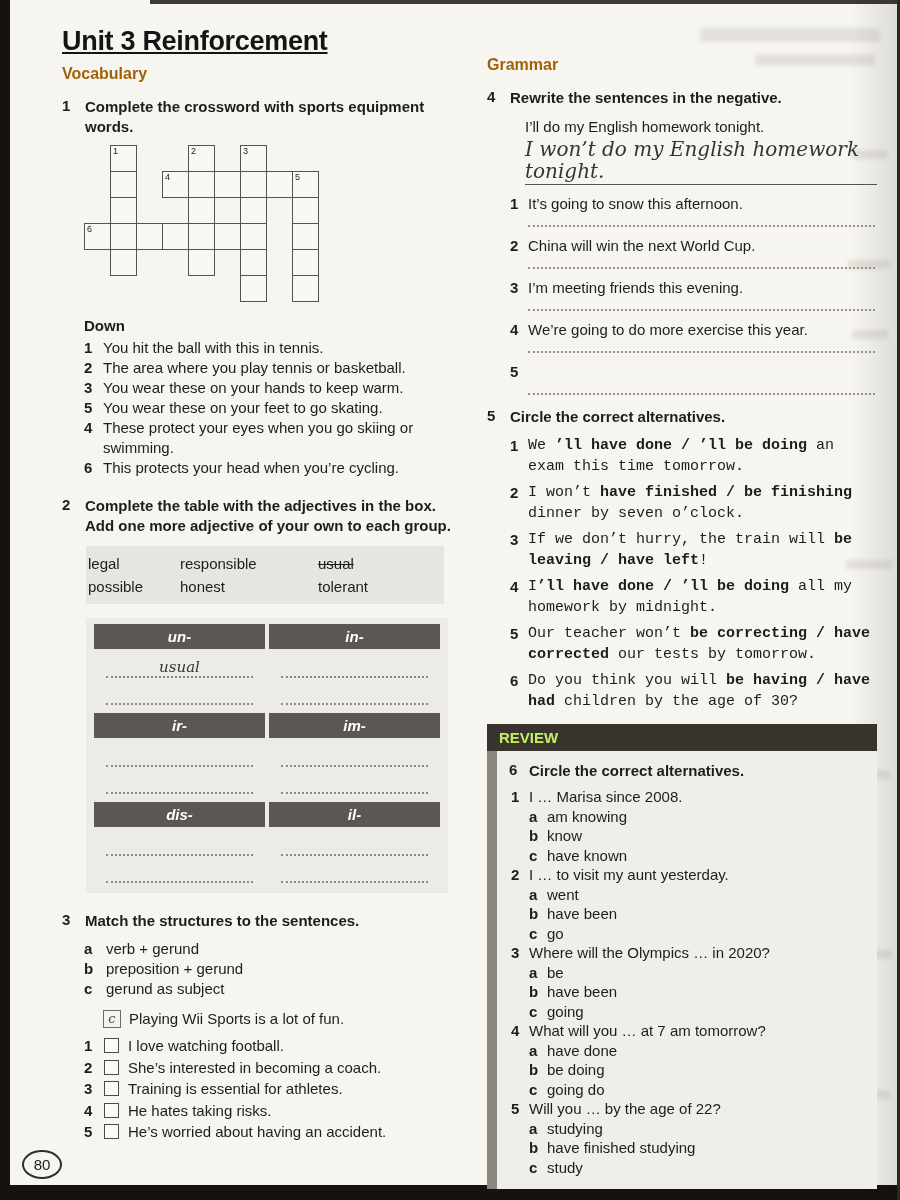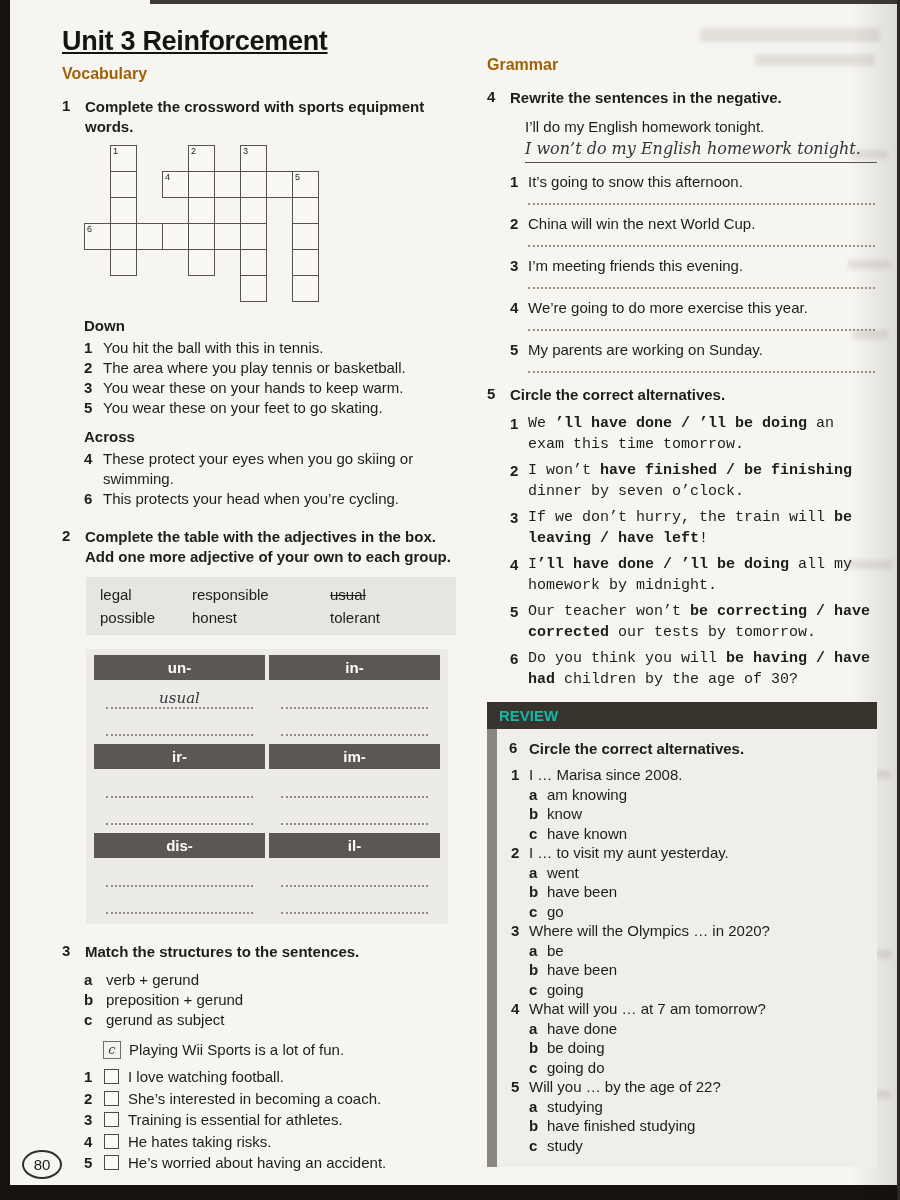--- a/index.html
+++ b/index.html
@@ -29,28 +29,28 @@
            box-sizing:border-box;background:#faf8f4;}
   .cw-num{position:absolute;top:0px;left:2px;font-size:9px;color:#222;}
 
   .clue-head{font-weight:bold;margin:10px 0 4px 22px;}
   .clue{display:flex;margin-left:22px;line-height:20px;}
   .clue-n{width:19px;font-weight:bold;flex:none;}
   .clue-t{flex:1;}
 
   
   .wordbox{margin:10px 0 14px 24px;width:356px;background:#e7e5e0;
-           padding:9px 0 9px 14px;display:grid;grid-template-columns:92px 138px auto;row-gap:6px;}
+           padding:9px 0 9px 2px;display:grid;grid-template-columns:92px 138px auto;row-gap:6px;}
   .struck{text-decoration:line-through;}
 
   
   .ptable{margin:4px 0 0 24px;width:346px;background:#edebe5;padding:4px 8px 10px 8px;}
   .p-head-row{display:flex;gap:4px;margin:8px 0 2px 0;}
   .p-head-row:first-child{margin-top:2px;}
-  .p-head{flex:1;background:#5b5853;color:#fff;font-weight:bold;
+  .p-head{flex:1;background:#5b5853;color:#fff;font-weight:bold;font-style:italic;
           text-align:center;padding:4px 0;}
   .p-row{display:flex;gap:4px;}
   .p-cell{flex:1;margin:0 12px;border-bottom:2px dotted #8f8b82;height:25px;
           display:flex;align-items:flex-end;justify-content:center;}
   .hand{font-family:"DejaVu Serif",serif;font-style:italic;color:#34343c;}
 
   
   .opt{display:flex;margin-left:22px;line-height:20px;}
   .opt-l{width:22px;font-weight:bold;flex:none;}
   .ex3-example{margin:9px 0 6px 41px;display:flex;align-items:center;gap:8px;line-height:21px;}
@@ -58,35 +58,35 @@
            align-items:center;justify-content:center;background:#f3f2ec;flex:none;}
   .ans-box .hand{font-size:13px;color:#3d4a3a;}
   .m-item{display:flex;margin-left:22px;line-height:21.5px;align-items:flex-start;}
   .m-n{width:20px;font-weight:bold;flex:none;}
   .m-cb{width:13px;height:13px;border:1.3px solid #4a4a46;background:#fbfaf6;
         flex:none;margin:3px 9px 0 0;}
 
   
   .g4-example{margin:2px 0 8px 38px;}
   .g4-prompt{line-height:21px;}
-  .g4-answer{font-size:16px;border-bottom:1.3px solid #56534d;padding:1px 0 2px 0;line-height:22px;}
+  .g4-answer{font-size:20px;border-bottom:1.3px solid #56534d;padding:1px 0 2px 0;line-height:22px;}
   .g4-item{margin-bottom:1px;}
   .g4-row{display:flex;line-height:21px;}
   .g4-n{width:18px;margin-left:23px;font-weight:bold;flex:none;}
   .dotline{height:10px;border-bottom:2px dotted #97927f;margin:1px 2px 8px 41px;}
 
   
   .g5-item{display:flex;margin-bottom:5px;line-height:21px;}
   .g5-n{width:18px;margin-left:23px;font-weight:bold;flex:none;}
   .g5-item p{margin:0;flex:1;font-family:Liberation Mono, monospace;}
   .b{font-weight:bold;}
 
   
   .review{margin-top:12px;}
-  .review-head{background:#38332d;color:#14b8a6;font-weight:bold;padding:5px 12px;}
+  .review-head{background:#38332d;color:#bef264;font-weight:bold;padding:5px 12px;}
   .review-body{background:#f0eee8;border-left:10px solid #8a877f;padding:6px 8px 12px 6px;}
   .review-body .ex-head{margin:4px 0 6px 0;}
   .review-body .ex-num{margin-left:6px;width:20px;}
   .g6-item{line-height:19.5px;}
   .g6-top{display:flex;}
   .g6-n{width:18px;margin-left:8px;font-weight:bold;flex:none;}
   .g6-choice{display:flex;margin-left:26px;}
   .g6-l{width:18px;font-weight:bold;flex:none;}
 
   .page-num{position:absolute;left:22px;top:1150px;width:36px;height:25px;line-height:25px;
@@ -178,21 +178,20 @@
         <div class="clue">
           <span class="clue-n">3</span>
           <span class="clue-t">You wear these on your hands to keep warm.</span>
         </div>
         <div class="clue">
           <span class="clue-n">5</span>
           <span class="clue-t">You wear these on your feet to go skating.</span>
         </div>
       </div>
 
-    <div class="clue-head">Across</div>
     <div id="across-list">
         <div class="clue">
           <span class="clue-n">4</span>
           <span class="clue-t">These protect your eyes when you go skiing or swimming.</span>
         </div>
         <div class="clue">
           <span class="clue-n">6</span>
           <span class="clue-t">This protects your head when you’re cycling.</span>
         </div>
       </div>
@@ -345,21 +344,20 @@
         <div class="g4-item">
           <div class="g4-row">
             <span class="g4-n">4</span>
             <span class="g4-t">We’re going to do more exercise this year.</span>
           </div>
           <div class="dotline"></div>
         </div>
         <div class="g4-item">
           <div class="g4-row">
             <span class="g4-n">5</span>
-            <span class="g4-t">My parents are working on Sunday.</span>
           </div>
           <div class="dotline"></div>
         </div>
       </div>
 
     <div class="ex-head" style="margin-top:12px;">
       <span class="ex-num">5</span>
       <span class="ex-title">Circle the correct alternatives.</span>
     </div>
 

